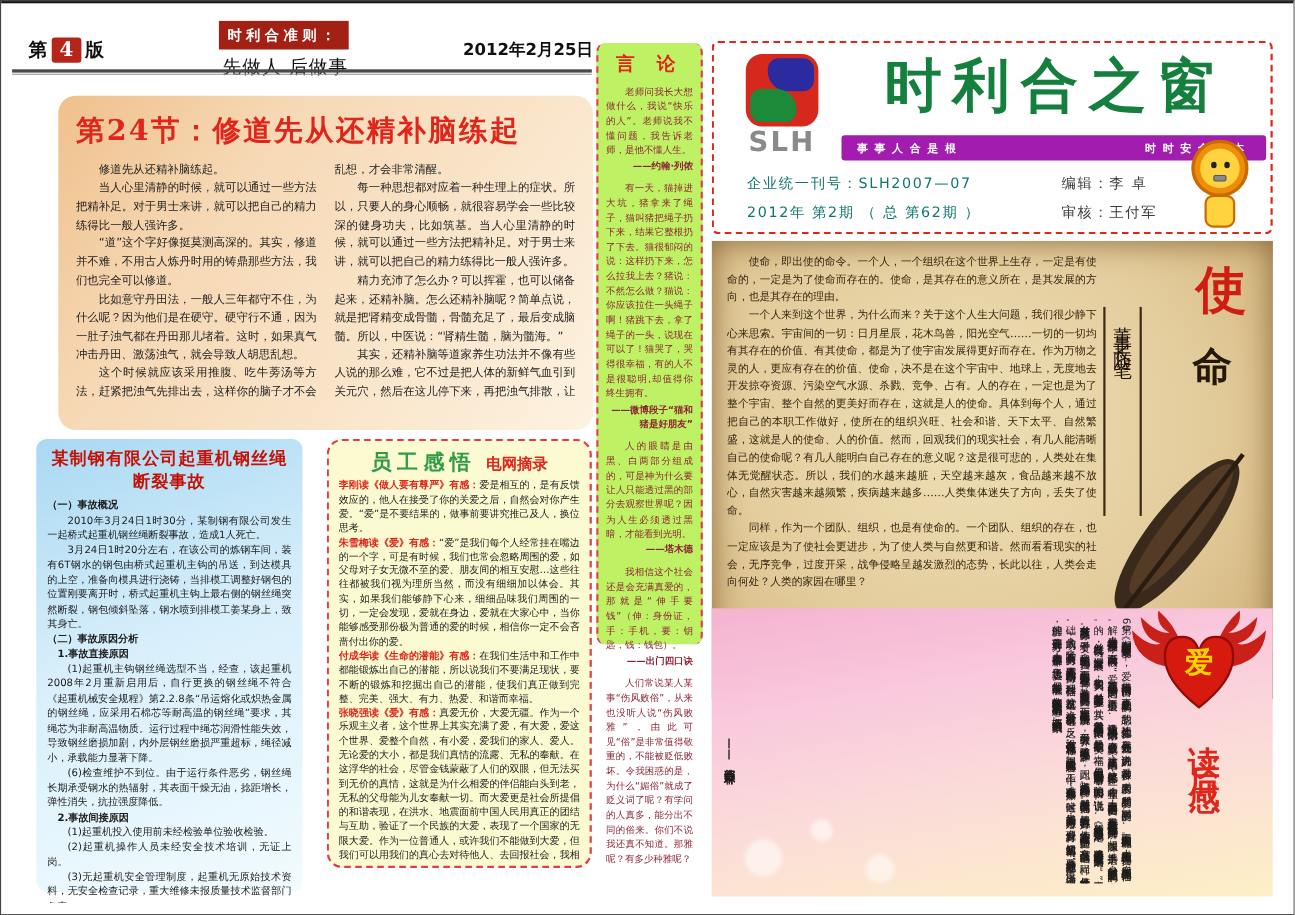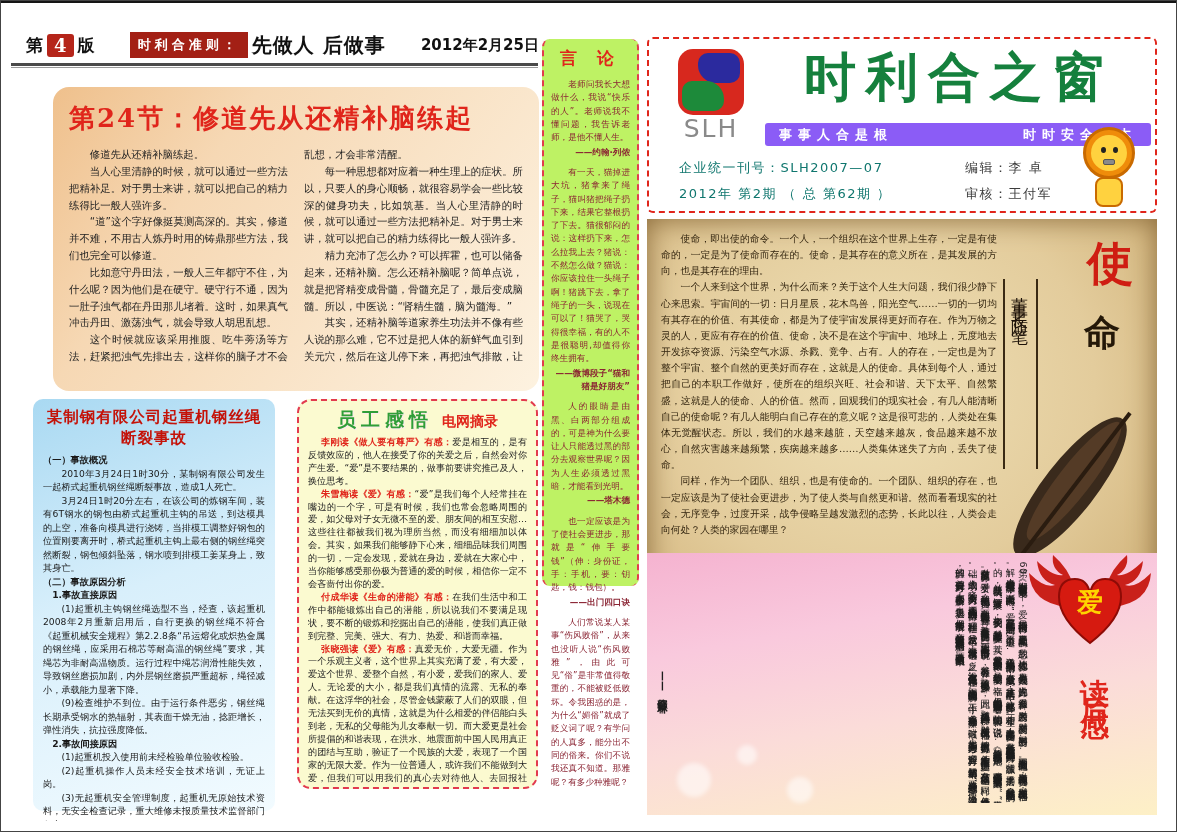--- a/index.html
+++ b/index.html
@@ -7,24 +7,24 @@
   #sheet { position:relative; width:1177px; height:832px; background:#fff; margin:0 auto;
            border:1px solid #444; overflow:hidden; }
   .edge-top { position:absolute; top:0; left:0; width:100%; height:2px; background:#151515; }
 
   
   #left-header { position:absolute; left:25px; top:30px; width:513px; height:28px;
                  display:flex; align-items:center; justify-content:space-between; }
   .pg-group { display:flex; align-items:center; gap:4px; font-weight:bold; font-size:17px; color:#111; }
   .pg-badge { display:inline-block; background:#b5251a; color:#fff; font-size:18px; font-weight:bold;
               padding:1px 7px; border-radius:3px; font-family:"DejaVu Serif",serif; }
-  .rule-group { display:flex; align-items:center; gap:4px; }
+  .rule-group { display:flex; align-items:flex-end; gap:4px;flex-direction:column; }
   .rule-label { background:#a32015; color:#fff; font-size:13px; font-weight:bold; letter-spacing:4px;
                 padding:4px 8px; }
-  .rule-text { font-size:20px; font-weight:bold; color:#111; letter-spacing:1px; }
+  .rule-text { font-size:17px; font-weight:normal; color:#111; letter-spacing:1px; }
   .date-text { font-size:15px; font-weight:bold; color:#111; }
   #header-rule { position:absolute; left:10px; top:62px; width:527px; height:5px;
                  border-top:3px solid #4a4a4a; border-bottom:1px solid #9a9a9a; }
 
   
   #main-article { position:absolute; left:52px; top:86px; width:486px; height:304px;
                   background:linear-gradient(125deg,#efc08c 0%,#f6d8b4 30%,#fdf2e0 100%);
                   border-radius:16px; padding:10px 16px 8px 16px; }
   #main-article h1 { text-align:left; color:#e0251b; font-size:26px; letter-spacing:2px;
                      font-family:"DejaVu Serif",serif; margin:4px 0 10px 0; }
@@ -45,21 +45,21 @@
 
   
   #staff-box { position:absolute; left:296px; top:398px; width:241px; height:390px;
                background:#fbfad0; border:2px dashed #e23a4e; border-radius:14px;
                padding:6px 9px; }
   .staff-head { text-align:center; margin-bottom:3px; }
   .staff-title { color:#2f9e38; font-size:19px; font-weight:bold; letter-spacing:5px;
                  font-family:"DejaVu Serif",serif; text-shadow:1px 1px 0 #fde9ef; }
   .staff-sub { color:#e0251b; font-size:14px; font-weight:bold; margin-left:4px; }
   .staff-body { font-size:9.1px; line-height:1.42; color:#222; text-align:justify; height:348px; overflow:hidden; }
-  .staff-body .lead { color:#e0251b; font-weight:bold;margin-left:13px; }
+  .staff-body .lead { color:#e0251b; font-weight:bold; }
 
   
   #quotes-strip { position:absolute; left:541px; top:38px; width:97px; height:547px;
                   background:#bef264; border-left:2px dashed #e23a4e; border-right:2px dashed #e23a4e;
                   border-radius:8px; padding:8px 7px; }
   #quotes-strip h2 { text-align:center; color:#e0251b; font-size:17px; letter-spacing:7px;
                      font-family:"DejaVu Serif",serif; margin-bottom:8px; }
   .quote { font-size:8.6px; line-height:1.55; color:#8a2433; margin-bottom:7px; text-align:justify; }
   .quote .q-text { text-indent:2em; display:block; }
   .quote .q-author { display:block; text-align:right; font-weight:bold; margin-top:1px; }
@@ -67,26 +67,26 @@
   
   #masthead { position:absolute; left:646px; top:36px; width:510px; height:176px;
               border:2px dashed #e0251b; border-radius:6px; background:#fff; }
   .slh-wrap { position:absolute; left:12px; top:10px; width:100px; text-align:center; }
   .slh-logo { position:relative; width:66px; height:66px; background:#d7281e; border-radius:15px;
               margin:0 auto; overflow:hidden; }
   .slh-blue { position:absolute; top:4px; right:4px; width:42px; height:30px; background:#2b2a9e;
               border-radius:10px; border-bottom-left-radius:18px; }
   .slh-green { position:absolute; bottom:4px; left:4px; width:42px; height:30px; background:#1d8a3a;
                border-radius:10px; border-top-right-radius:18px; }
-  .slh-text { color:#8a8a8a; font-size:25px; font-weight:normal; letter-spacing:2px; line-height:1.1; }
+  .slh-text { color:#8a8a8a; font-size:25px; font-weight:bold; letter-spacing:2px; line-height:1.1; }
   .mast-title { position:absolute; left:116px; top:4px; width:388px; text-align:center;
                 color:#15803d; font-size:52px; font-weight:bold; letter-spacing:10px;
                 font-family:"DejaVu Serif",serif; white-space:nowrap; }
-  .mast-banner { position:absolute; left:116px; top:84px; width:386px; height:23px; background:#8b5cf6;
-                 border-radius:3px; color:#fff; font-size:13px; font-weight:bold;
+  .mast-banner { position:absolute; left:116px; top:84px; width:386px; height:23px; background:#a21caf;
+                 border-radius:3px; color:#fff; font-size:10px; font-weight:bold;
                  display:flex; justify-content:space-between; align-items:center; padding:0 14px;
                  font-family:"DejaVu Serif",serif; letter-spacing:6px; }
   .mast-info { position:absolute; left:30px; top:116px; font-size:13px; color:#0f766e;
                letter-spacing:1.5px; line-height:26px; }
   .mast-staff { position:absolute; left:316px; top:116px; font-size:13px; color:#3c3c3c;
                 letter-spacing:1.5px; line-height:26px; }
   .lion { position:absolute; right:10px; top:88px; width:72px; height:84px; }
   .lion-mane { position:absolute; left:10px; top:0; width:52px; height:52px; border-radius:50%;
                background:#ef8c0a; border:3px solid #c96a00; }
   .lion-face { position:absolute; left:18px; top:8px; width:36px; height:36px; border-radius:50%;
@@ -167,21 +167,21 @@
 
   <div id="accident-box">
     <h2>某制钢有限公司起重机钢丝绳断裂事故</h2>
     <div class="accident-body">
       <p class="sec">（一）事故概况</p>
       <p>2010年3月24日1时30分，某制钢有限公司发生一起桥式起重机钢丝绳断裂事故，造成1人死亡。</p>
       <p>3月24日1时20分左右，在该公司的炼钢车间，装有6T钢水的钢包由桥式起重机主钩的吊送，到达模具的上空，准备向模具进行浇铸，当排模工调整好钢包的位置刚要离开时，桥式起重机主钩上最右侧的钢丝绳突然断裂，钢包倾斜坠落，钢水喷到排模工姜某身上，致其身亡。</p>
       <p class="sec">（二）事故原因分析</p>
       <p class="sub">1.事故直接原因</p>
       <p>(1)起重机主钩钢丝绳选型不当，经查，该起重机2008年2月重新启用后，自行更换的钢丝绳不符合《起重机械安全规程》第2.2.8条“吊运熔化或炽热金属的钢丝绳，应采用石棉芯等耐高温的钢丝绳”要求，其绳芯为非耐高温物质。运行过程中绳芯润滑性能失效，导致钢丝磨损加剧，内外层钢丝磨损严重超标，绳径减小，承载能力显著下降。</p>
-      <p>(9)检查维护不到位。由于运行条件恶劣，钢丝绳长期承受钢水的热辐射，其表面干燥无油，捻距增长，弹性消失，抗拉强度降低。</p>
+      <p>(6)检查维护不到位。由于运行条件恶劣，钢丝绳长期承受钢水的热辐射，其表面干燥无油，捻距增长，弹性消失，抗拉强度降低。</p>
       <p class="sub">2.事故间接原因</p>
       <p>(1)起重机投入使用前未经检验单位验收检验。</p>
       <p>(2)起重机操作人员未经安全技术培训，无证上岗。</p>
       <p>(3)无起重机安全管理制度，起重机无原始技术资料，无安全检查记录，重大维修未报质量技术监督部门备案。</p>
       <p class="sec">（三）预防同类事故的措施</p>
       <p class="sub">1.特种设备使用前要经过验收检验。</p>
       <p class="sub">2.要有特种设备日常检查维护制度。</p>
 
     </div>
   </div>
@@ -208,21 +208,21 @@
     </div>
     <div class="quote">
       <span class="q-text">有一天，猫掉进大坑，猪拿来了绳子，猫叫猪把绳子扔下来，结果它整根扔了下去。猫很郁闷的说：这样扔下来，怎么拉我上去？猪说：不然怎么做？猫说：你应该拉住一头绳子啊！猪跳下去，拿了绳子的一头，说现在可以了！猫哭了，哭得很幸福，有的人不是很聪明,却值得你终生拥有。</span>
       <span class="q-author">——微博段子“猫和猪是好朋友”</span>
     </div>
     <div class="quote">
       <span class="q-text">人的眼睛是由黑、白两部分组成的，可是神为什么要让人只能透过黑的部分去观察世界呢？因为人生必须透过黑暗，才能看到光明。</span>
       <span class="q-author">——塔木德</span>
     </div>
     <div class="quote">
-      <span class="q-text">也一定应该是为了使社会更进步，那就是“伸手要钱”（伸：身份证，手：手机，要：钥匙，钱：钱包）。</span>
+      <span class="q-text">我相信这个社会还是会充满真爱的，那就是“伸手要钱”（伸：身份证，手：手机，要：钥匙，钱：钱包）。</span>
       <span class="q-author">——出门四口诀</span>
     </div>
     <div class="quote">
       <span class="q-text">人们常说某人某事“伤风败俗”，从来也没听人说“伤风败雅”，由此可见“俗”是非常值得敬重的，不能被贬低败坏。令我困惑的是，为什么“媚俗”就成了贬义词了呢？有学问的人真多，能分出不同的俗来。你们不说我还真不知道。那雅呢？有多少种雅呢？</span>
 
     </div>
 
   </div>
 
   <div id="masthead">

